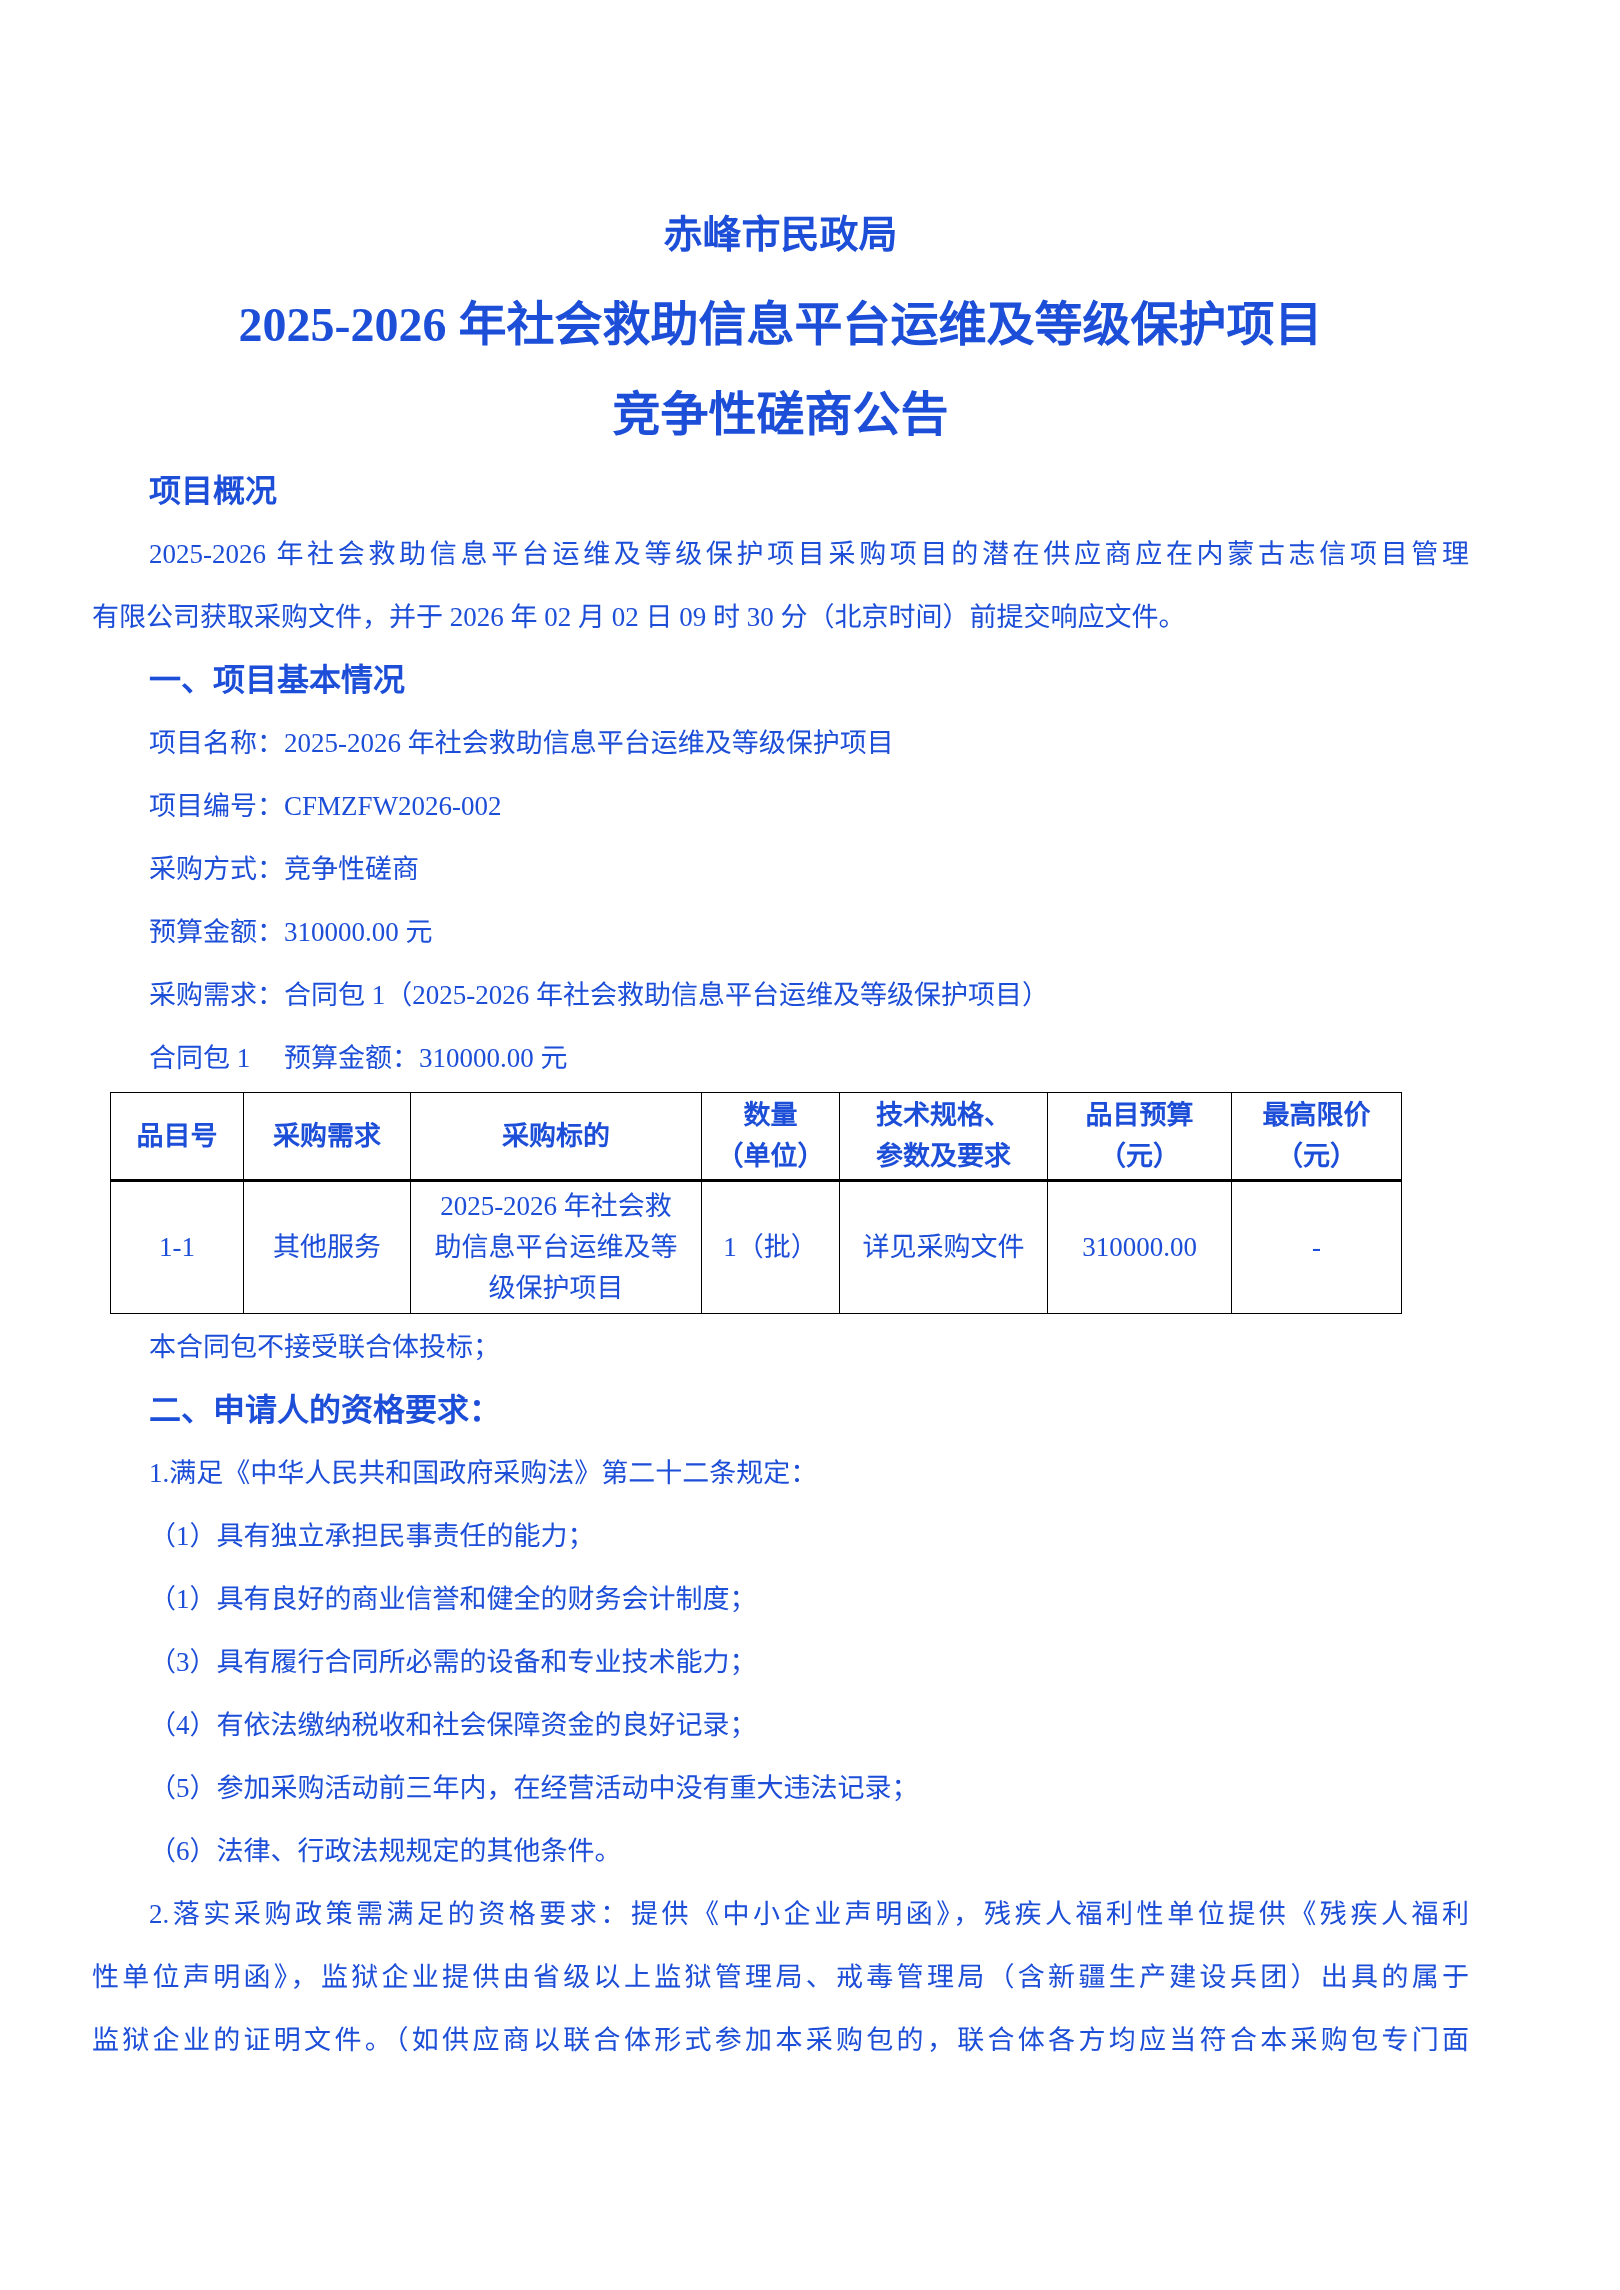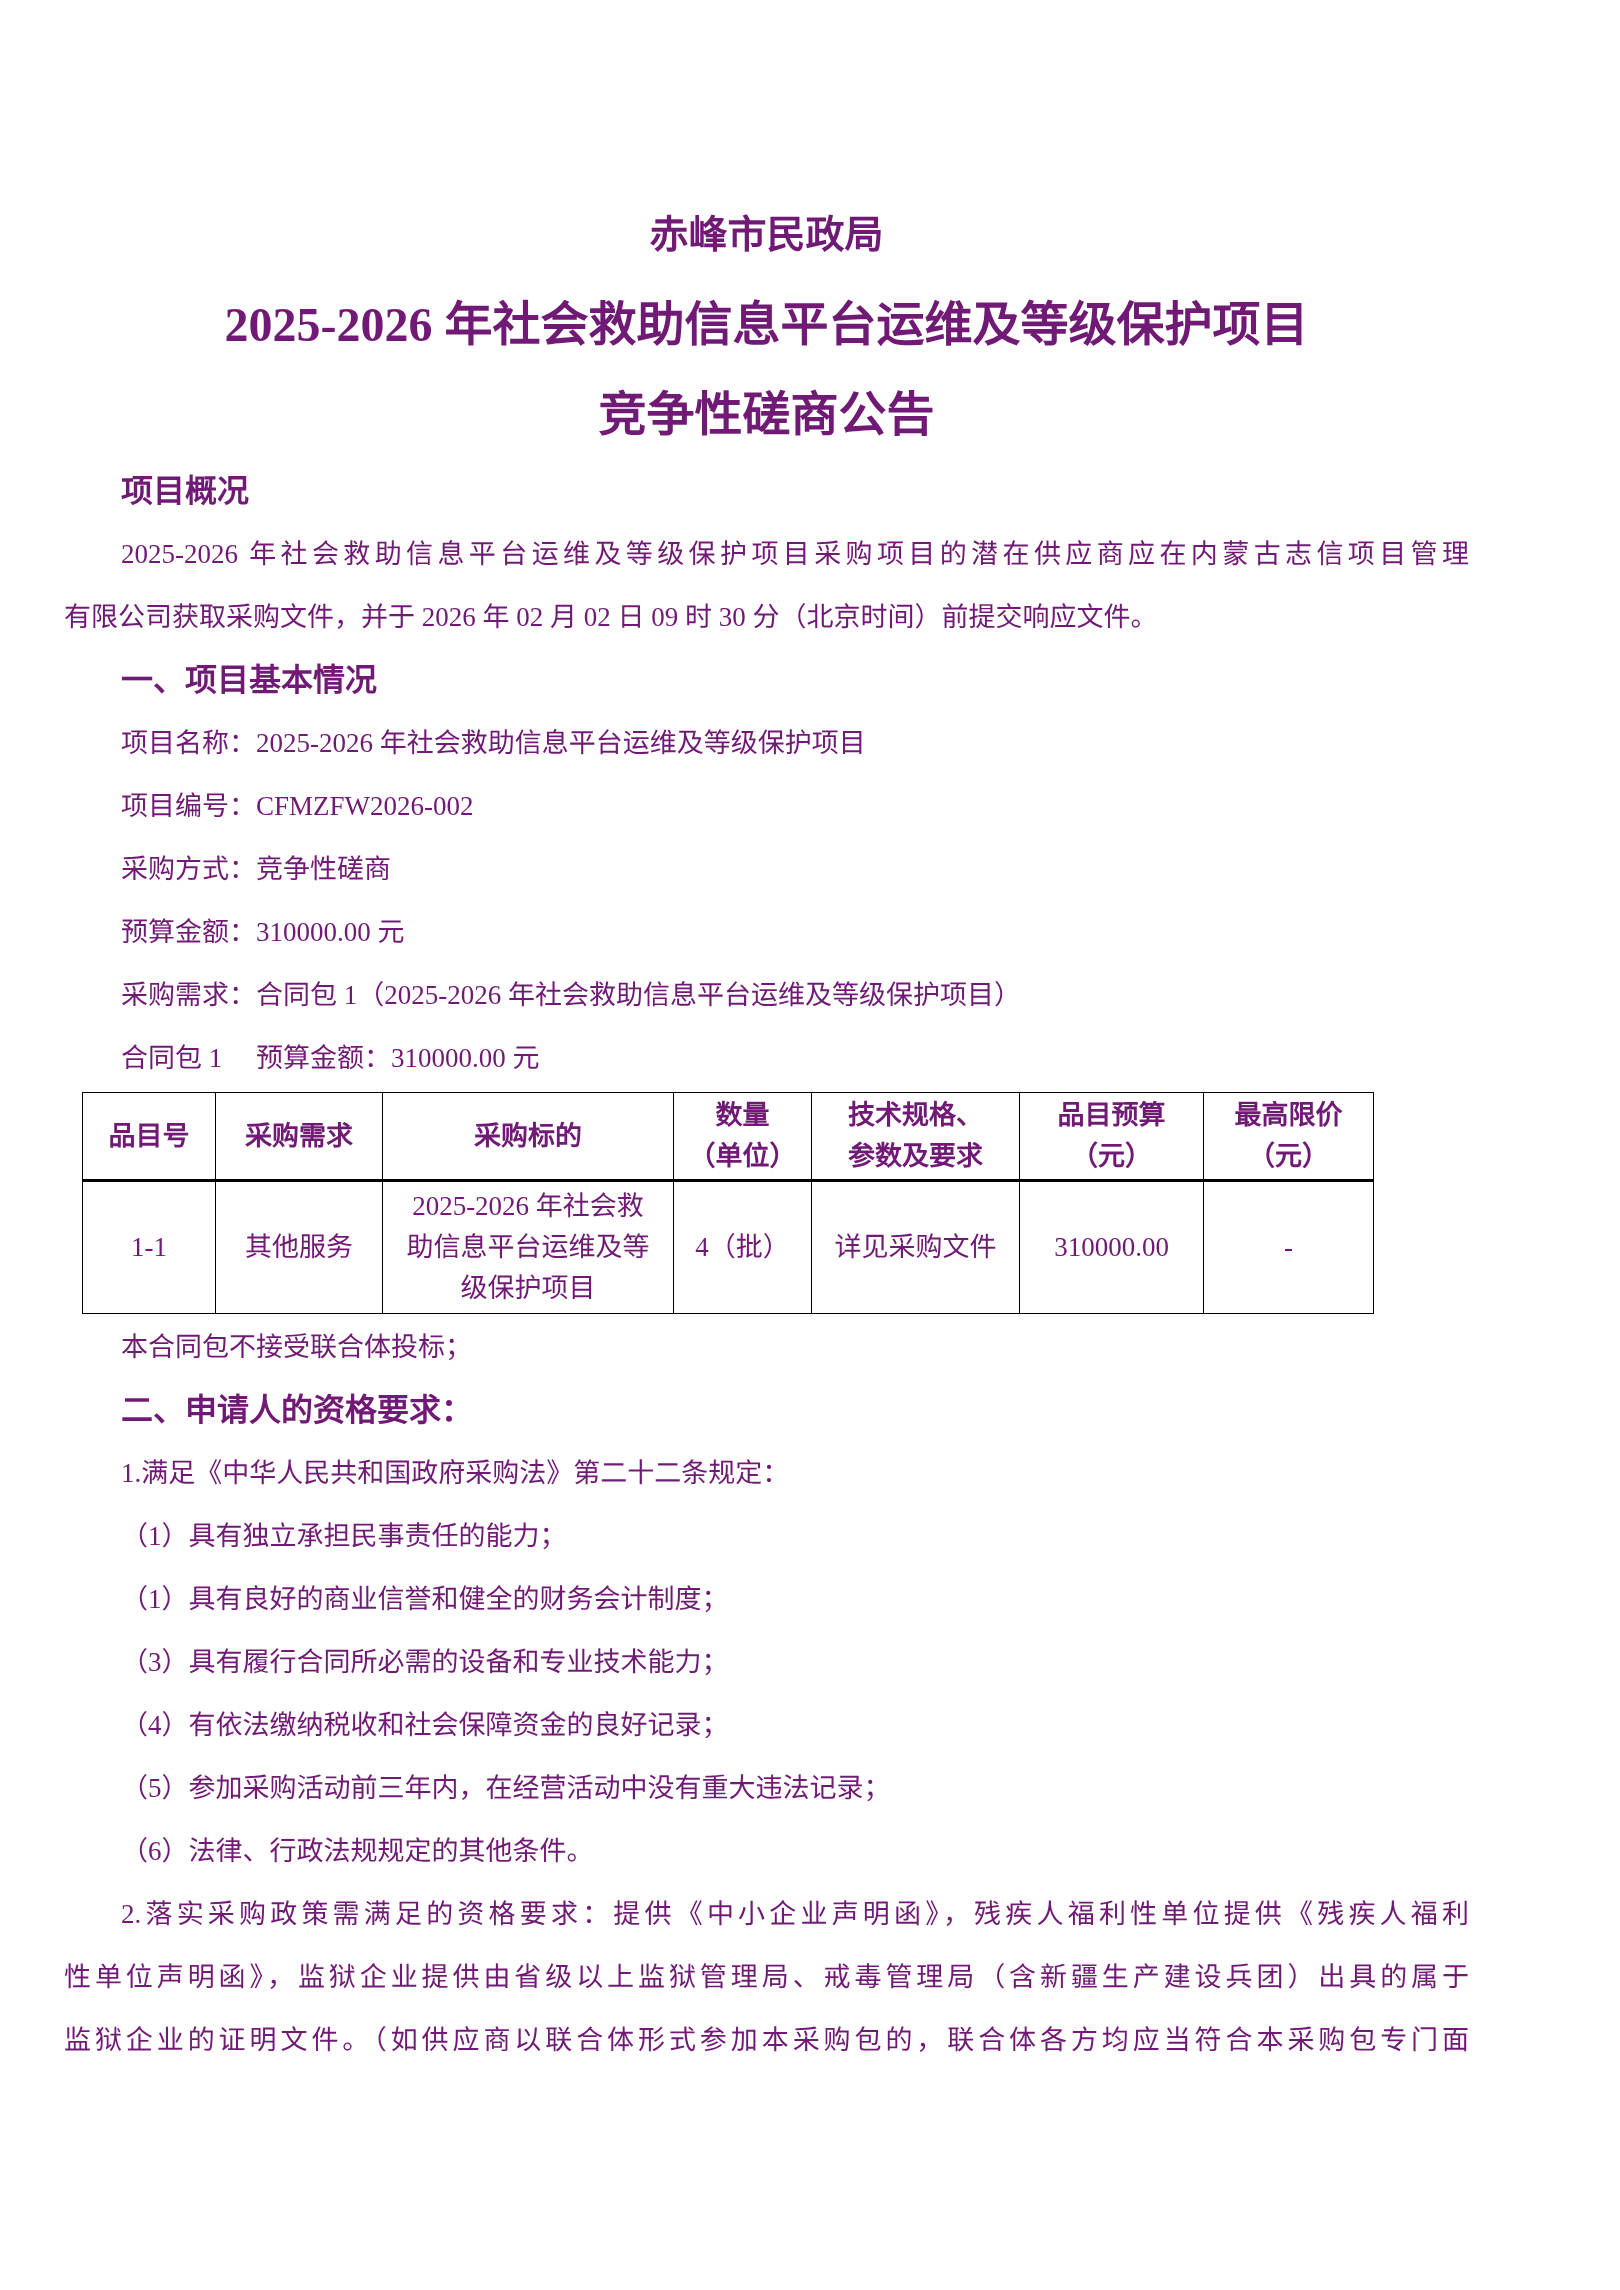--- a/index.html
+++ b/index.html
@@ -2,24 +2,24 @@
 <html lang="zh-CN" style="font-size:14.3px"><head>
 <meta charset="utf-8">
 <style>
   html, body { margin: 0; padding: 0; background: #ffffff; }
   .page {
     position: relative;
     width: 1620px;
     height: 2291px;
     margin: 0 auto;
     background: #ffffff;
-    color: #701a75;
+    color: #1d4ed8;
     font-family: "Liberation Serif", "DejaVu Serif", serif;
     box-sizing: border-box;
-    padding: 190px 151px 0 64px;
+    padding: 190px 151px 0 92px;
     overflow: hidden;
   }
   .t1 {
     font-size: 39px;
     font-weight: bold;
     text-align: center;
     line-height: 90px;
     white-space: nowrap;
   }
   .t2 {
@@ -116,21 +116,21 @@
 （元）</th>
       </tr>
     </thead>
     <tbody>
       <tr>
         <td>1-1</td>
         <td>其他服务</td>
         <td>2025-2026 年社会救
 助信息平台运维及等
 级保护项目</td>
-        <td>4（批）</td>
+        <td>1（批）</td>
         <td>详见采购文件</td>
         <td>310000.00</td>
         <td>-</td>
       </tr>
     </tbody>
   </table>
 
   <div class="line indent">本合同包不接受联合体投标；</div>
 
   <div class="line h indent">二、申请人的资格要求：</div>

